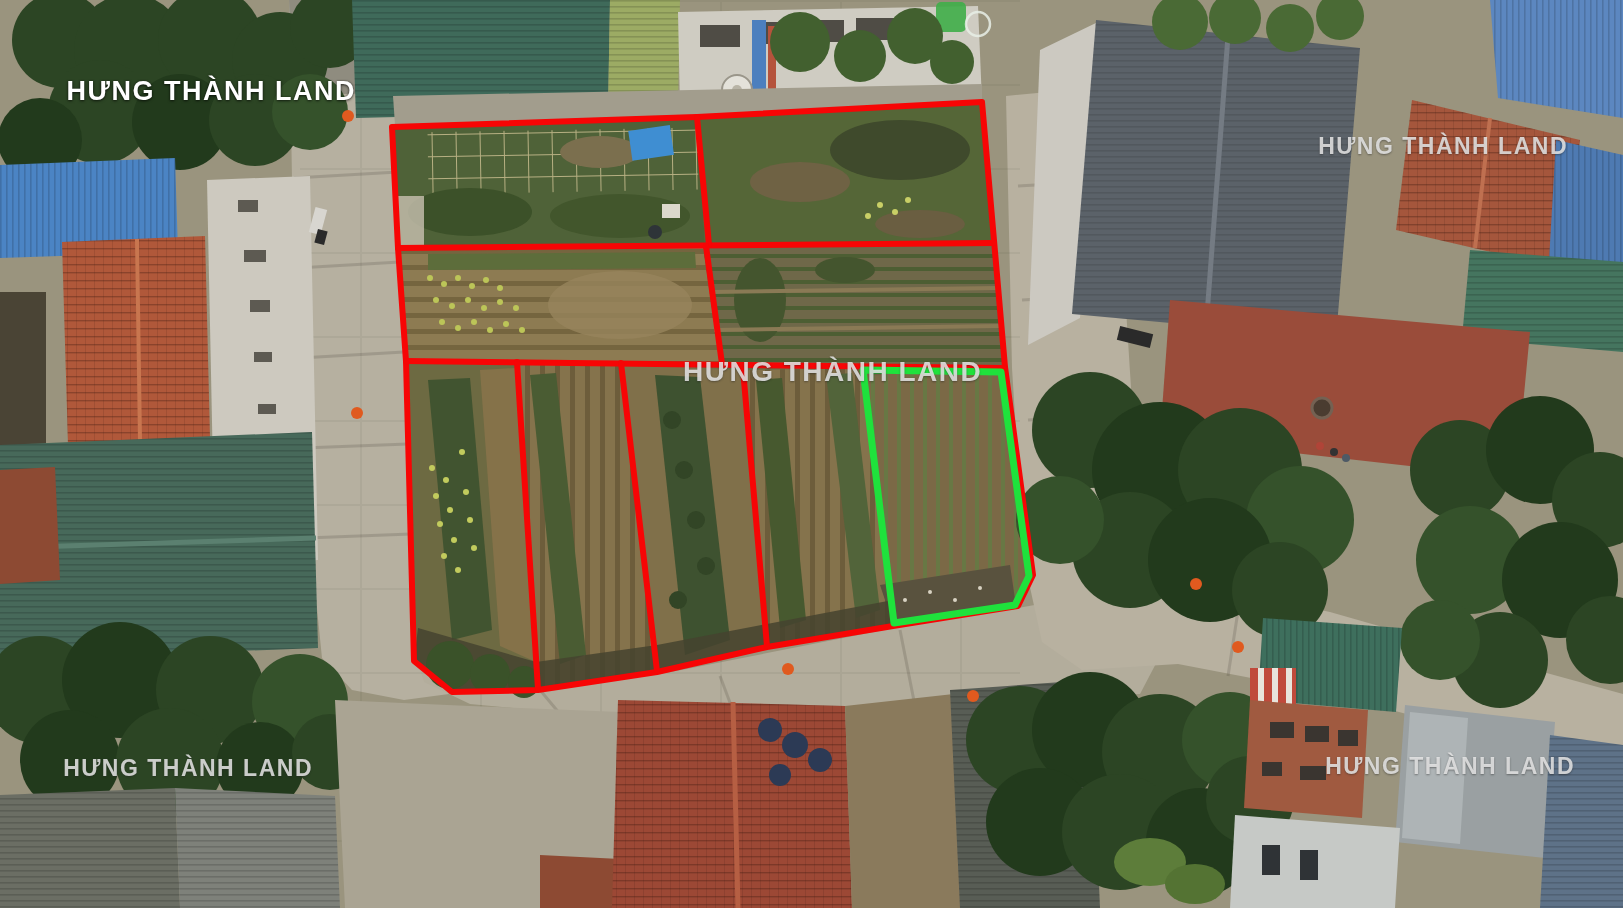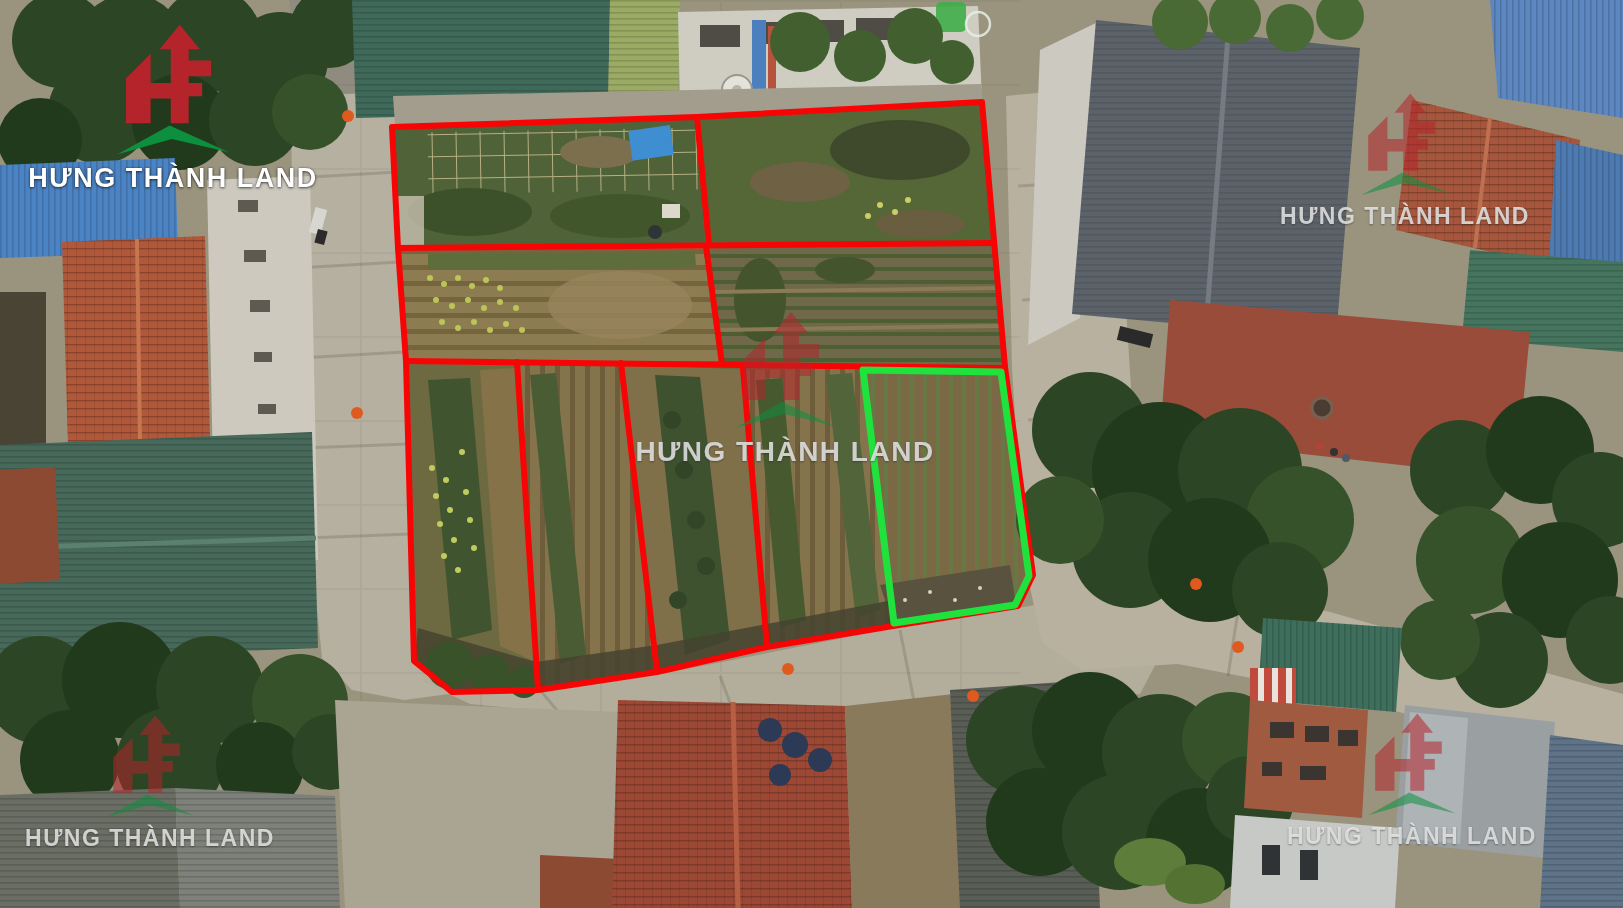--- a/index.html
+++ b/index.html
@@ -1,21 +1,21 @@
 <!DOCTYPE html>
 <html><head>
 <meta charset="utf-8">
 <style>
   html,body{margin:0;padding:0;background:#222;}
   .stage{
     position:relative;width:1623px;height:908px;overflow:hidden;
     background:#8d8a74;font-family:"Liberation Sans",sans-serif;
   }
   .stage svg.bg{position:absolute;left:0;top:0;width:100%;height:100%;display:block;}
-  .wm{position:absolute;display:flex;flex-direction:column;align-items:center;pointer-events:none;}
+  .wm{position:absolute;display:flex;flex-direction:row;align-items:center;pointer-events:none;margin-left:38px;}
   .wm-icon{display:block;}
   .wm-text{
     font-weight:bold;letter-spacing:1.5px;white-space:nowrap;margin-top:6px;
     color:#ffffff;text-shadow:0 1px 3px rgba(0,0,0,.6),0 0 2px rgba(0,0,0,.4);
   }
   .wm-full .wm-text{font-size:27px;}
   .wm-ghost .wm-icon{opacity:.55;}
   .wm-ghost .wm-text{color:rgba(232,232,232,.85);text-shadow:0 1px 2px rgba(35,35,35,.45);font-size:23px;}
   .wm-center .wm-text{font-size:28px;}
 </style>

